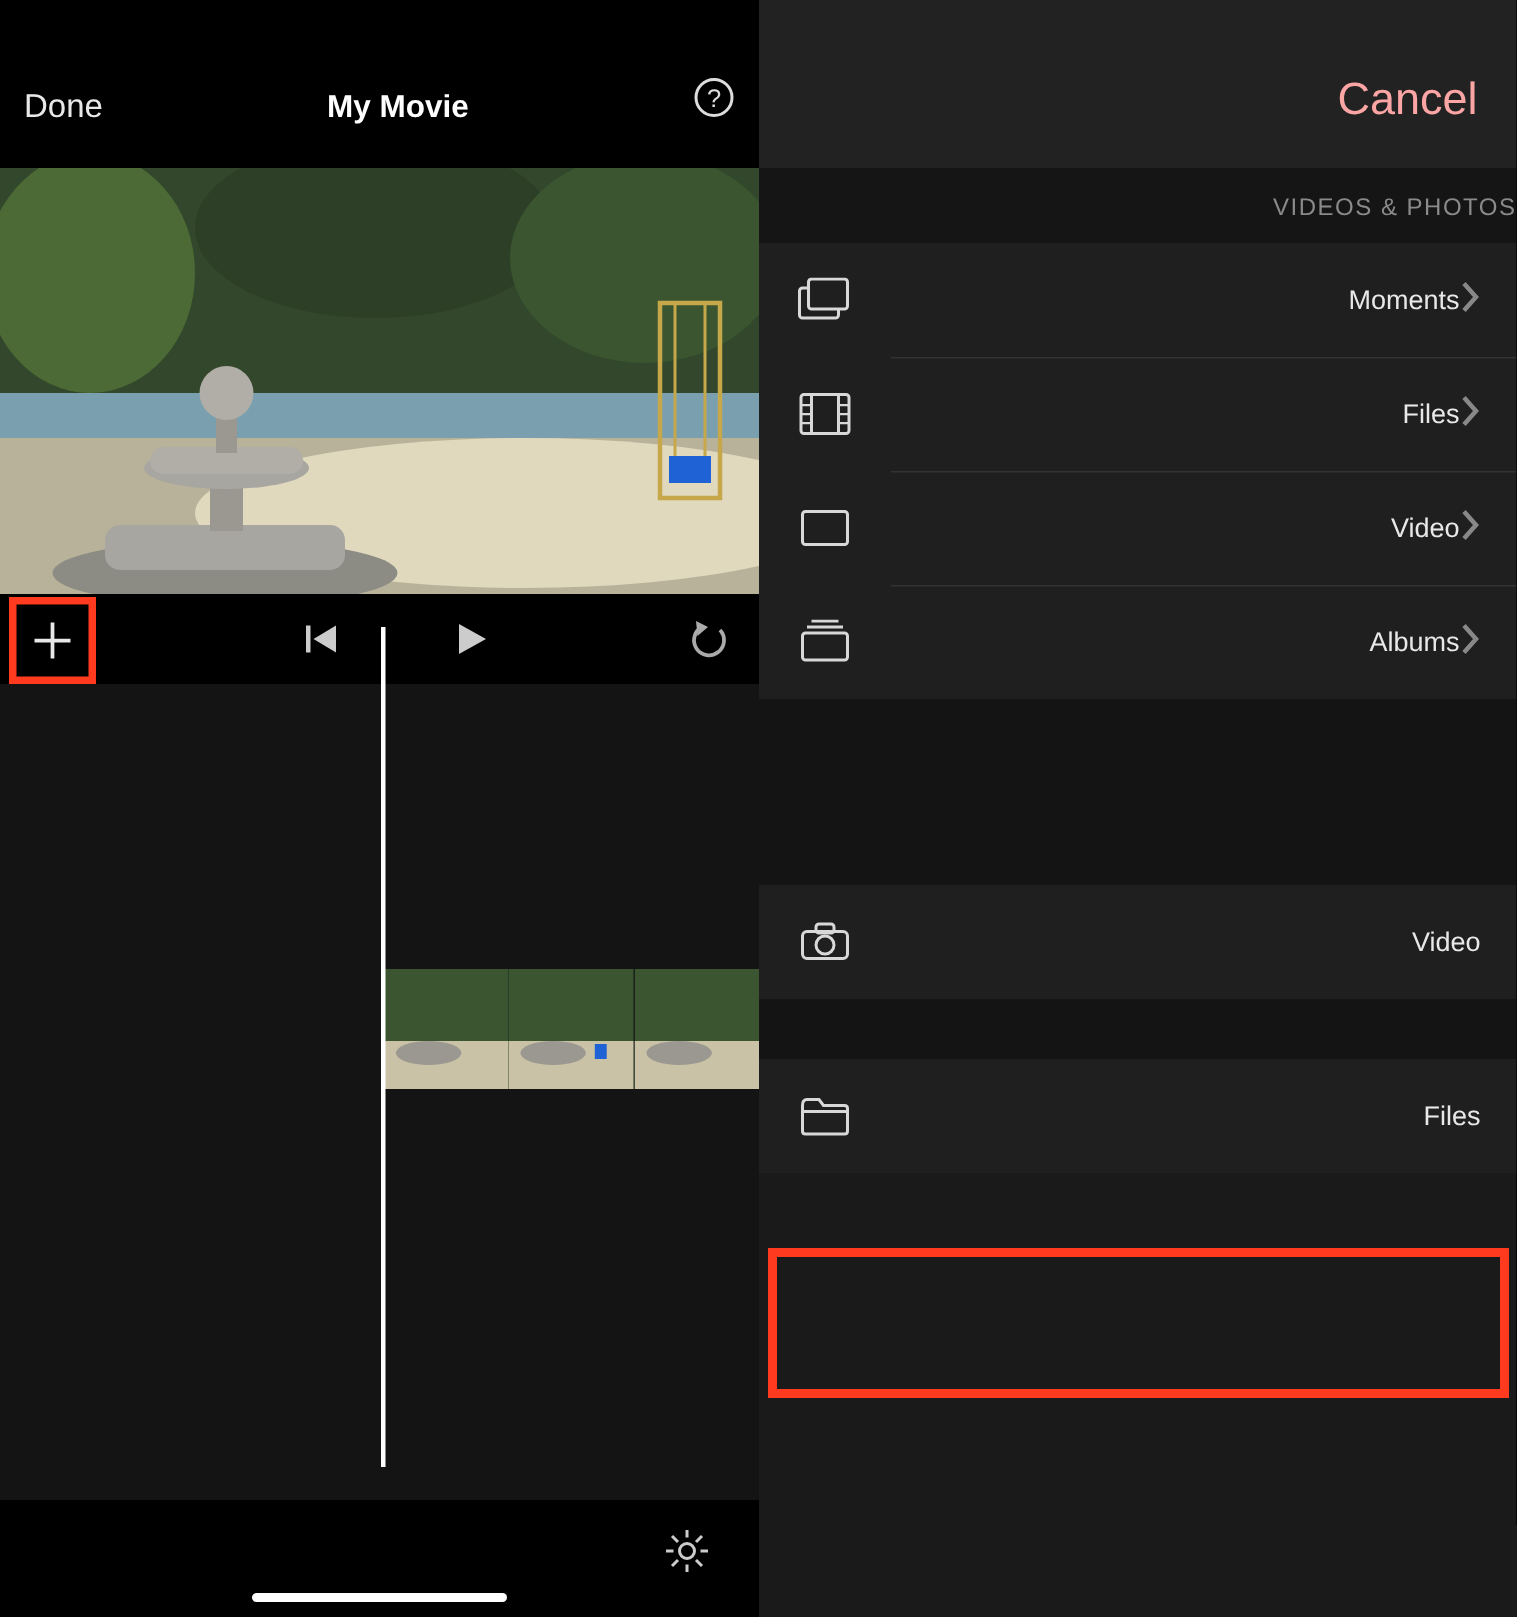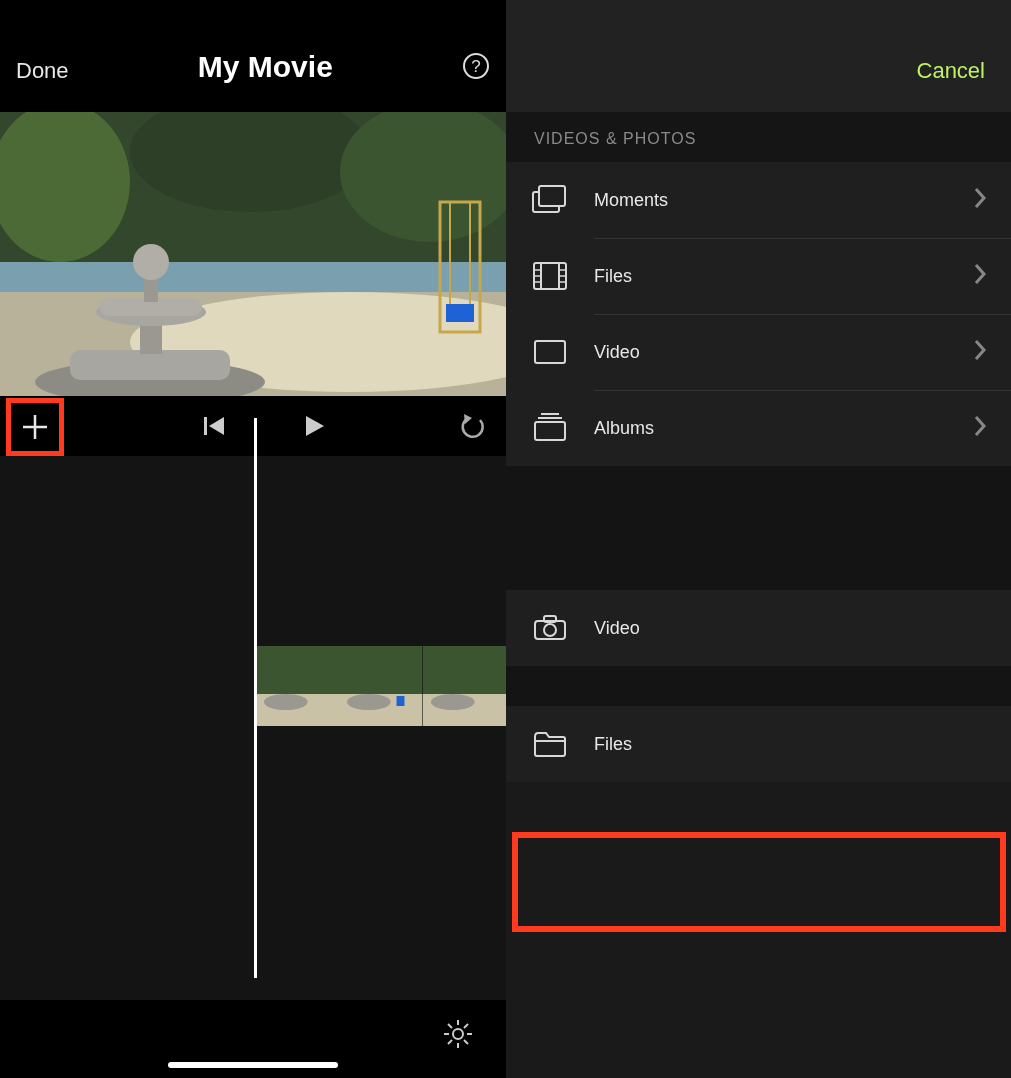--- a/index.html
+++ b/index.html
@@ -1,23 +1,23 @@
 <!DOCTYPE html>
 <html><head>
 <meta charset="utf-8">
 <style>
   * { box-sizing: border-box; margin: 0; padding: 0; }
   html, body { width: 1011px; height: 1078px; background: #000; font-family: -apple-system, "Helvetica Neue", Arial, sans-serif; }
-  .container { display: flex; width: 100%; height: 100%; }
+  .container { display: flex; width: 100%; height: 100%; text-align: right; }
 
   
   .left-pane { position: relative; width: 506px; height: 100%; background: #000; }
   .left-navbar { height: 112px; background: #000; display: flex; align-items: flex-end; justify-content: space-between; padding: 0 16px 28px 16px; color:#fff;}
   .done-label { font-size: 22px; color: #e8e8e8; }
-  .title-label { font-size: 30px; font-weight: 600; color: #fff; }
+  .title-label { font-size: 21px; font-weight: 600; color: #fff; }
   .help-icon { width: 28px; height: 28px; }
 
   .preview { position: relative; width: 506px; height: 284px; overflow: hidden; }
   .preview svg { width:100%; height:100%; display:block;}
   .add-box { position:absolute; left:6px; top:398px; width:58px; height:58px; border:5px solid #ff3a1f; display:flex; align-items:center; justify-content:center; background:#000;}
   .add-plus { width:30px; height:30px; }
   .ctl { position:absolute; top:412px; }
   .ctl.skip { left:200px; }
   .ctl.play { left:300px; }
   .ctl.undo { left:460px; }
@@ -30,21 +30,21 @@
   .clip-row { position:absolute; left:256px; top:646px; width:250px; height:80px; display:flex; }
   .clip-thumb { flex:1; height:100%; }
 
   .bottom-bar { position:absolute; left:0; bottom:0; width:506px; height:78px; background:#000;}
   .gear-icon { position:absolute; right:32px; top:18px; width:32px; height:32px;}
   .home-ind { position:absolute; left:168px; bottom:10px; width:170px; height:6px; border-radius:3px; background:#fff;}
 
   
   .right-pane { position:relative; width:505px; height:100%; background:#1a1a1a; }
   .right-navbar { height:112px; background:#222; display:flex; align-items:flex-end; justify-content:flex-end; padding:0 26px 28px 0;}
-  .cancel-label { font-size:22px; color:#bef264; }
+  .cancel-label { font-size:30px; color:#fca5a5; }
   .section-header { height:50px; background:#151515; color:#8a8a8a; font-size:16px; letter-spacing:1px; padding:18px 0 0 28px;}
   .row { height:76px; background:#1f1f1f; display:flex; align-items:center; padding:0 24px 0 26px; position:relative;}
   .row + .row::before { content:""; position:absolute; left:88px; right:0; top:0; height:1px; background:#333; }
   .row-icon { width:36px; height:30px; display:flex; align-items:center; justify-content:center; margin-right:26px;}
   .row-icon svg { width:36px; height:30px; }
   .row-label { font-size:18px; color:#e8e8e8; flex:1;}
   .chevron { width:14px; height:24px; }
   .gap { height:62px; background:#141414; }
   .gap2 { height:40px; background:#141414; }
 

